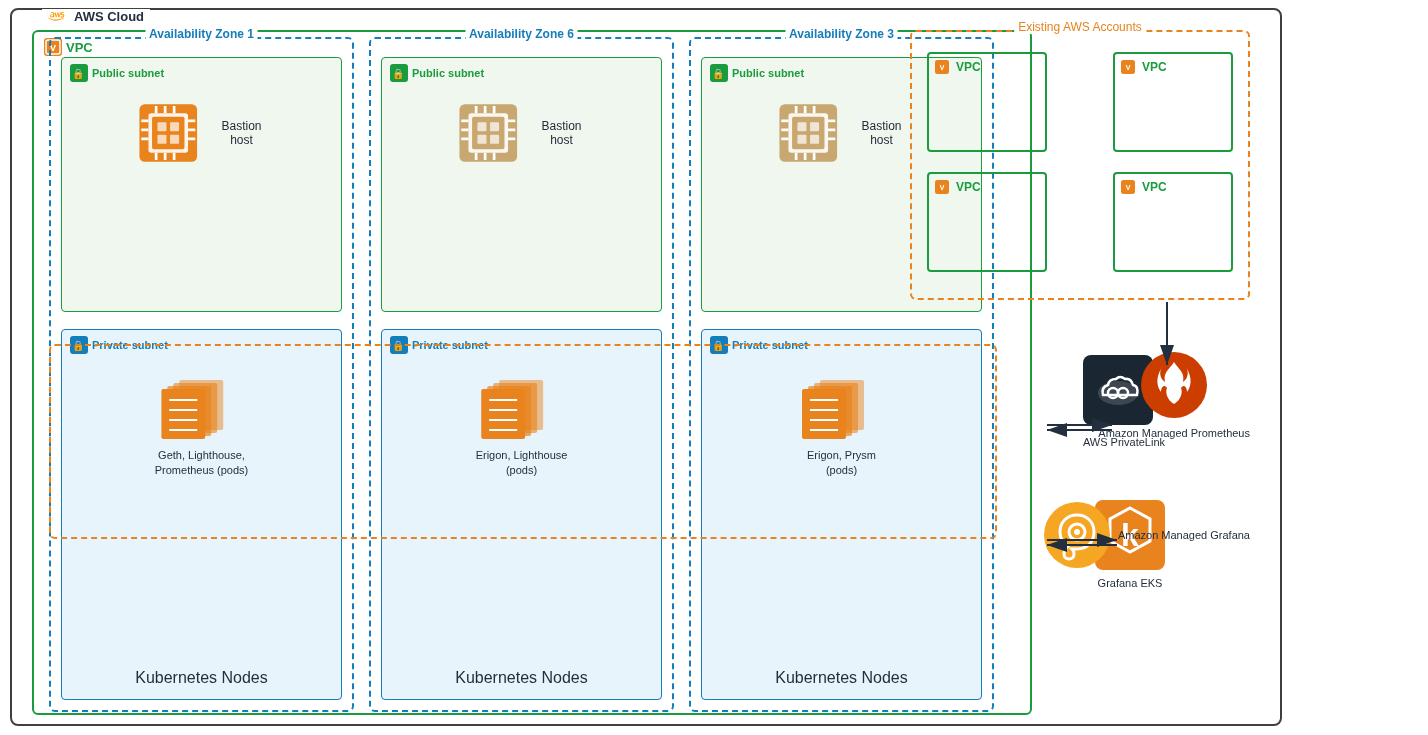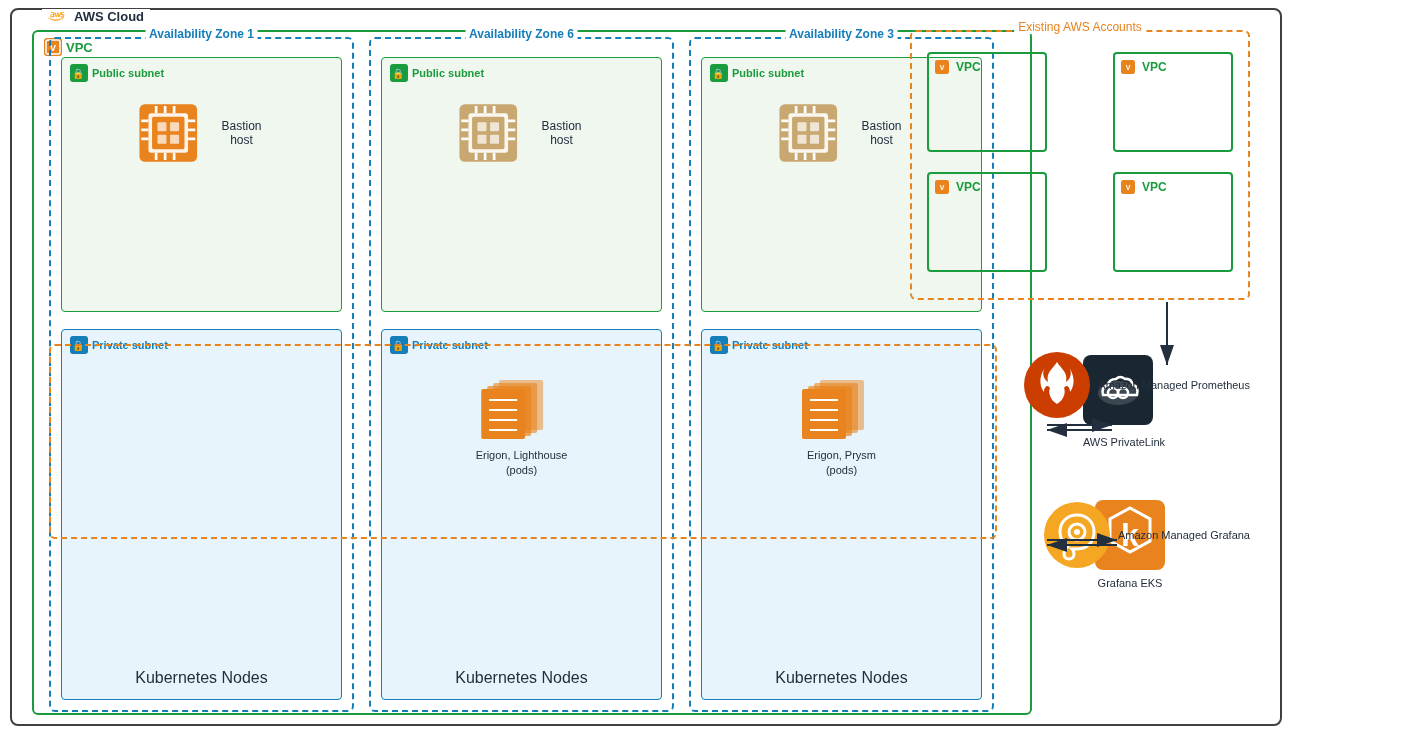--- a/index.html
+++ b/index.html
@@ -280,20 +280,21 @@
       color: #232F3E;
       line-height: 1.3;
     }
 
     
     .prometheus-area {
       position: absolute;
       right: 30px;
       top: 340px;
       display: flex;
+      flex-direction: column;
       align-items: center;
       gap: 6px;
     }
 
     
     .eks-area {
       position: absolute;
       right: 115px;
       top: 490px;
       display: flex;
@@ -402,20 +403,40 @@
           <span class="bastion-label">Bastion host</span>
         </div>
       </div>
 
       <div class="private-subnet">
         <div class="subnet-label private-label">
           <span class="subnet-badge private-badge">🔒</span>
           <span>Private subnet</span>
         </div>
 
+        <div class="pods-area">
+          <svg class="pods-icon" viewBox="0 0 80 70">
+
+            <g transform="translate(0,10)">
+
+              <rect x="18" y="0" width="44" height="50" rx="2" fill="#E8831D" opacity="0.5"></rect>
+              <rect x="12" y="3" width="44" height="50" rx="2" fill="#E8831D" opacity="0.6"></rect>
+              <rect x="6" y="6" width="44" height="50" rx="2" fill="#E8831D" opacity="0.7"></rect>
+              <rect x="0" y="9" width="44" height="50" rx="2" fill="#E8831D"></rect>
+
+              <line x1="8" y1="20" x2="36" y2="20" stroke="#fff" stroke-width="2"></line>
+              <line x1="8" y1="30" x2="36" y2="30" stroke="#fff" stroke-width="2"></line>
+              <line x1="8" y1="40" x2="36" y2="40" stroke="#fff" stroke-width="2"></line>
+              <line x1="8" y1="50" x2="36" y2="50" stroke="#fff" stroke-width="2"></line>
+            </g>
+          </svg>
+          <div class="pods-label">
+            Geth, Lighthouse,<br>Prometheus (pods)
+          </div>
+        </div>
         <div class="k8s-label">Kubernetes Nodes</div>
       </div>
     </div>
 
     <div class="az-container az2">
       <div class="az-label">Availability Zone 6</div>
 
       <div class="public-subnet">
         <div class="subnet-label public-label">
           <span class="subnet-badge public-badge">🔒</span>

